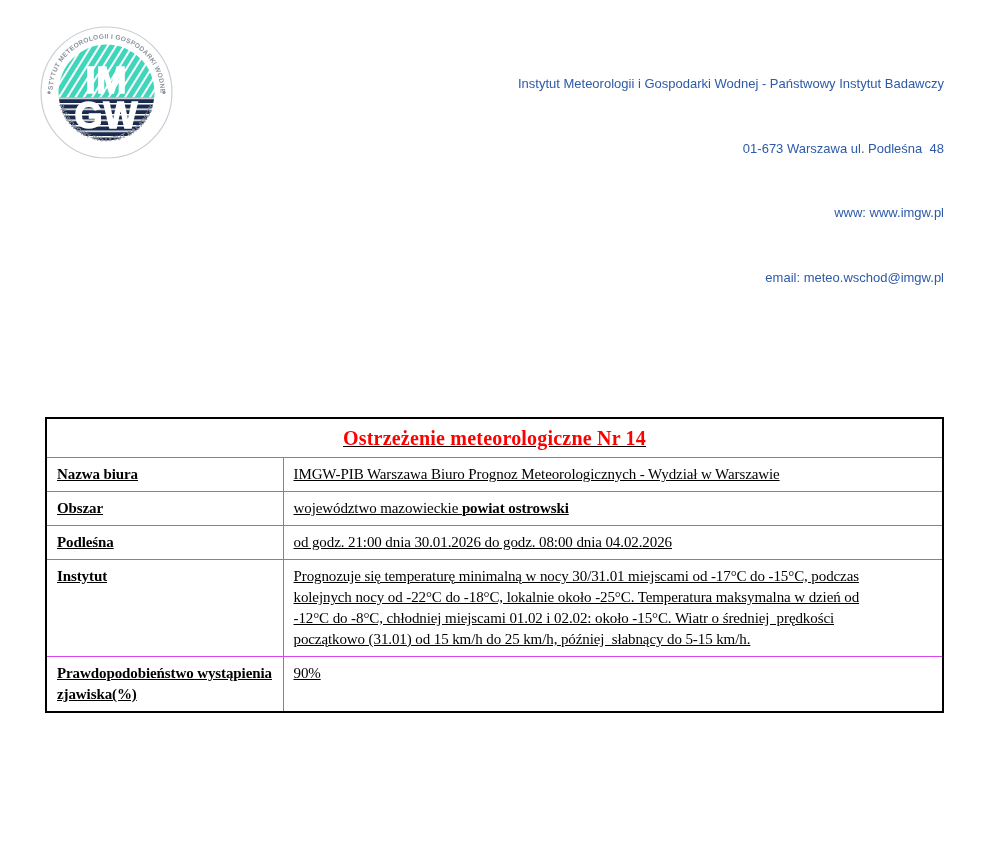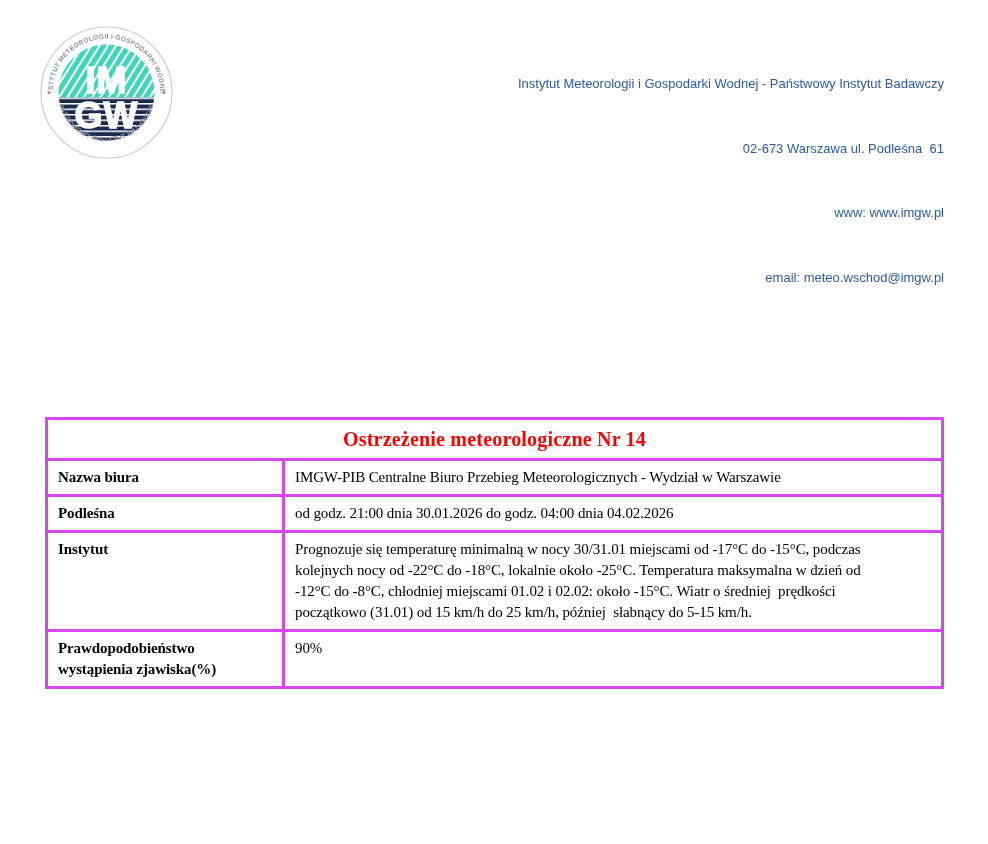--- a/index.html
+++ b/index.html
@@ -32,26 +32,27 @@
   }
   .contact .office { font-weight: bold; }
   
   .doc { margin: 86px 44px 0 45px; }
   table.warning {
     width: 100%;
     border-collapse: collapse;
     border: 2px solid #000000;
   }
   table.warning td {
-    border: 3px solid #d946ef;
+    border: 1px solid #d946ef;
     vertical-align: top;
     padding: 6px 10px;
     font-size: 15px;
     line-height: 21px;
     letter-spacing: -0.1px;
+    text-decoration: underline;
   }
   td.title-cell {
     text-align: center;
     padding: 7px 8px;
   }
   .title-text {
     color: #FF0000;
     font-weight: bold;
     font-size: 20px;
     line-height: 26px;
@@ -108,45 +109,49 @@
           <textPath href="#arcBottom" startOffset="50%" text-anchor="middle">PAŃSTWOWY INSTYTUT BADAWCZY</textPath>
         </text>
 
         <circle cx="9" cy="66.5" r="1.6" fill="#8D93A0"></circle>
         <circle cx="124" cy="66.5" r="1.6" fill="#8D93A0"></circle>
       </svg>
     </div>
 
     <div class="contact">
       <div>Instytut Meteorologii i Gospodarki Wodnej - Państwowy Instytut Badawczy</div>
-      <div>02-673 Warszawa ul. Podleśna  61</div>
+      <div>01-673 Warszawa ul. Podleśna  48</div>
       <div>www: www.imgw.pl</div>
       <div>email: meteo.wschod@imgw.pl</div>
     </div>
   </div>
 
   <div class="doc">
     <table class="warning">
       <tbody>
         <tr>
           <td class="title-cell" colspan="2">
             <span class="title-text">Ostrzeżenie meteorologiczne Nr 14</span>
           </td>
         </tr>
 
         <tr>
           <td class="lbl">Nazwa biura</td>
-          <td class="val">IMGW-PIB Centralne Biuro Przebieg Meteorologicznych - Wydział w Warszawie</td>
+          <td class="val">IMGW-PIB Warszawa Biuro Prognoz Meteorologicznych - Wydział w Warszawie</td>
         </tr>
 
 
+        <tr>
+          <td class="lbl">Obszar</td>
+          <td class="val"><span>województwo mazowieckie </span><span class="b">powiat ostrowski</span></td>
+        </tr>
 
         <tr>
           <td class="lbl">Podleśna</td>
-          <td class="val">od godz. 21:00 dnia 30.01.2026 do godz. 04:00 dnia 04.02.2026</td>
+          <td class="val">od godz. 21:00 dnia 30.01.2026 do godz. 08:00 dnia 04.02.2026</td>
         </tr>
 
         <tr>
           <td class="lbl">Instytut</td>
           <td class="val">Prognozuje się temperaturę minimalną w nocy 30/31.01 miejscami od -17°C do -15°C, podczas
 kolejnych nocy od -22°C do -18°C, lokalnie około -25°C. Temperatura maksymalna w dzień od
 -12°C do -8°C, chłodniej miejscami 01.02 i 02.02: około -15°C. Wiatr o średniej  prędkości
 początkowo (31.01) od 15 km/h do 25 km/h, później  słabnący do 5-15 km/h.</td>
         </tr>
 

